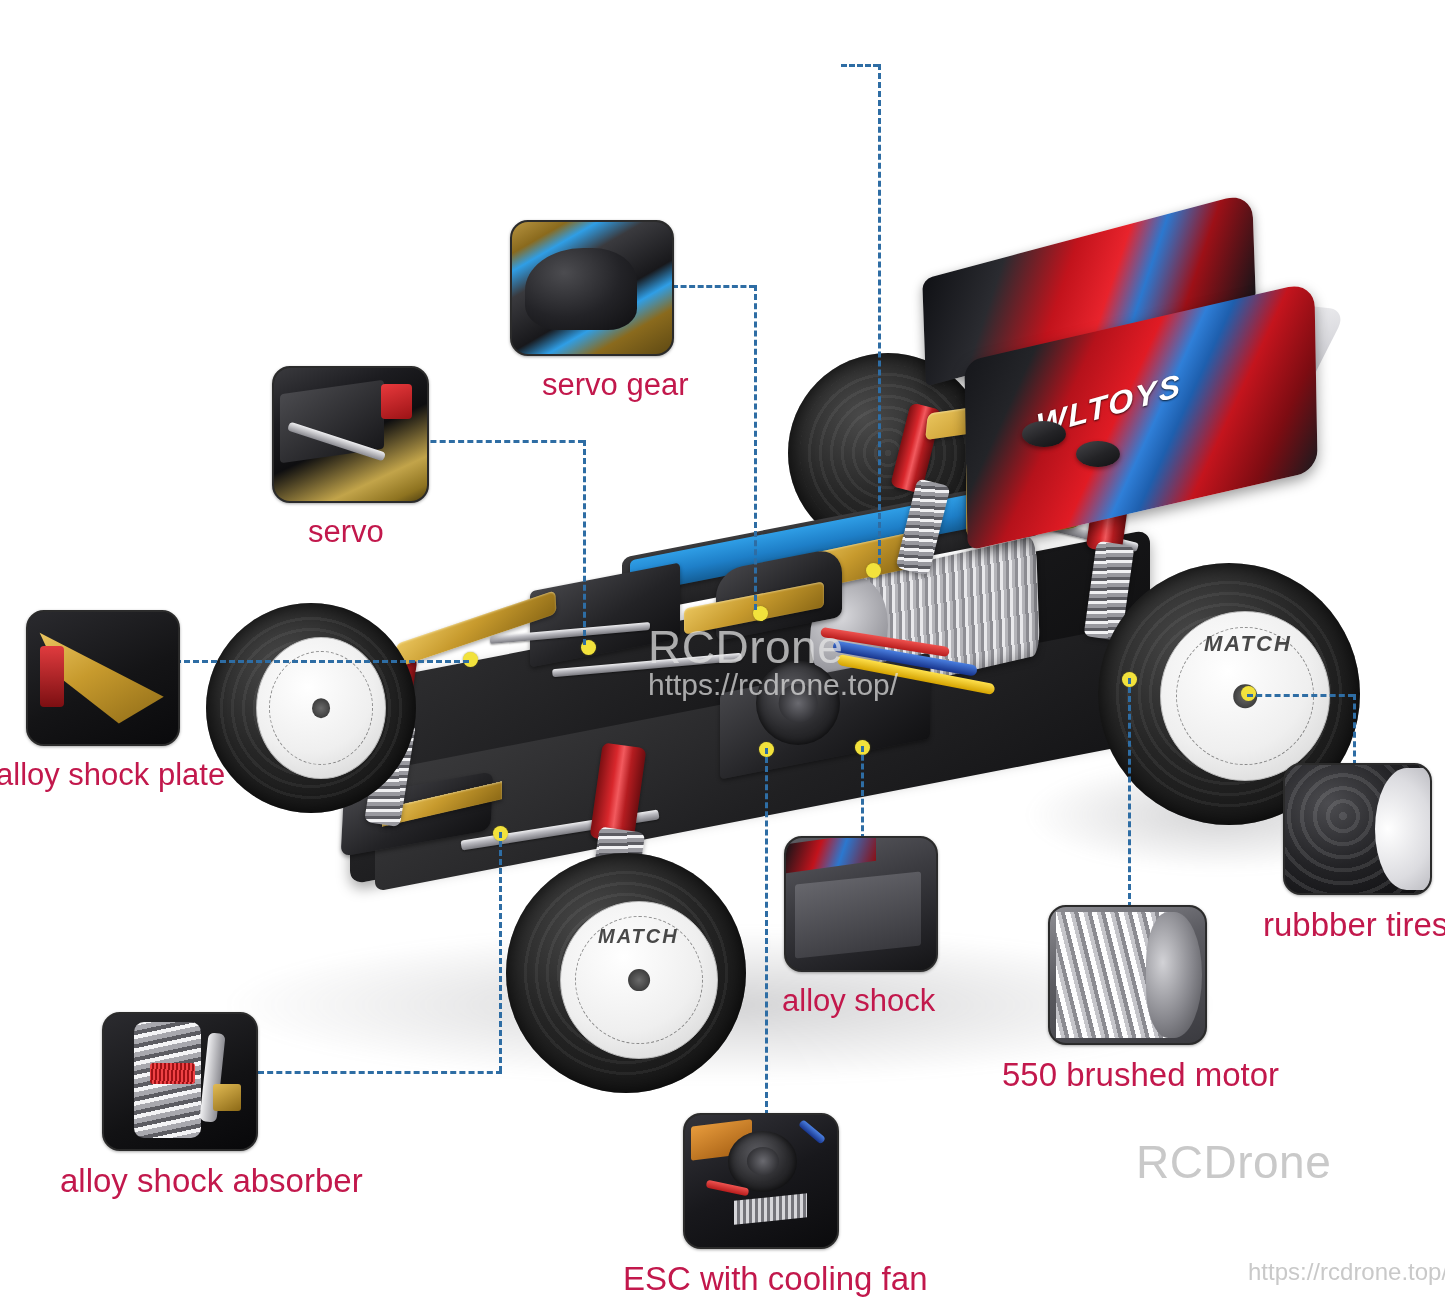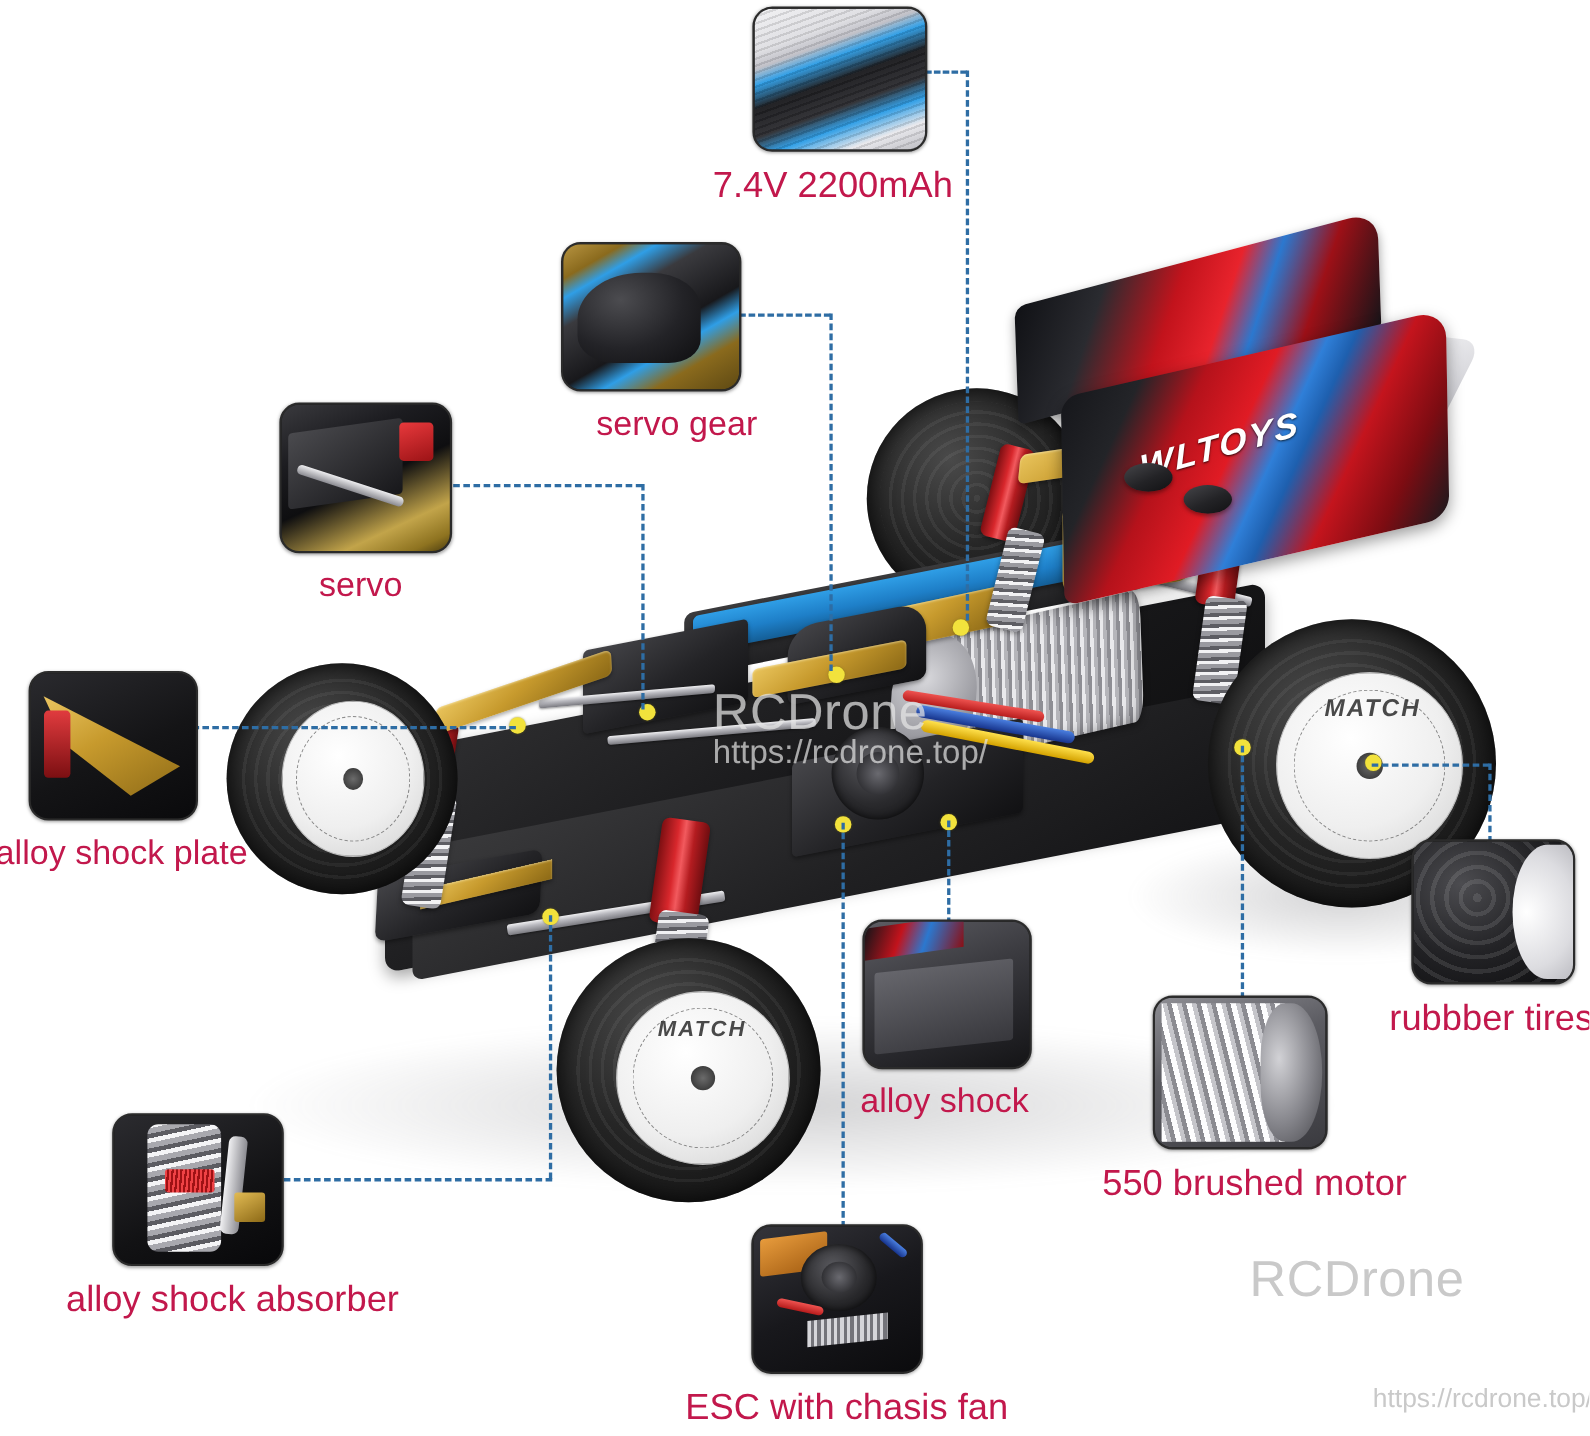--- a/index.html
+++ b/index.html
@@ -408,43 +408,34 @@
 
   <div class="conn conn-v" style="left:765px; top:748px; height:368px;"></div>
 
   <div class="conn conn-v" style="left:861px; top:746px; height:94px;"></div>
 
   <div class="conn conn-v" style="left:1128px; top:678px; height:230px;"></div>
 
   <div class="conn conn-h" style="left:1247px; top:694px; width:107px;"></div>
   <div class="conn conn-v" style="left:1353px; top:694px; height:72px;"></div>
 
-  <div class="callout" style="left:684px; top:6px;">
-    <div class="thumb" style="width:155px; height:128px;">
-      <div class="ph" style="background:
-             linear-gradient(160deg, #f2f2f4 0%, #dedee2 22%, #bfbfc6 30%, #2f9ee6 38%,
-             #1d1d20 50%, #2f2f33 64%, #2f9ee6 74%, #e8e8ec 86%, #b9b9bf 100%);"></div>
-      <div class="ph" style="background: repeating-linear-gradient(160deg, rgba(0,0,0,.20) 0 2px, rgba(255,255,255,.05) 2px 6px); opacity:.55;"></div>
-    </div>
-    <div class="caption big" style="margin-left:-36px;">7.4V 2200mAh</div>
-  </div>
 
   <div class="callout" style="left:510px; top:220px;">
     <div class="thumb" style="width:160px; height:132px;">
       <div class="ph" style="background:
              linear-gradient(150deg, #b79441 0%, #8a6a1d 14%, #2f9ee6 22%,
              #3a3a3e 34%, #18181b 58%, #2f9ee6 68%, #8a6a1d 80%, #5e4913 100%);"></div>
       <div class="ph" style="left:8%; top:20%; width:70%; height:62%;
                   background: radial-gradient(ellipse at 35% 30%, #4c4c50 0%, #232327 55%, #0e0e10 100%);
                   border-radius: 52% 40% 26% 30%;"></div>
     </div>
     <div class="caption" style="margin-left:32px;">servo gear</div>
   </div>
 
-  <div class="callout" style="left:254px; top:366px;">
+  <div class="callout" style="left:272px; top:366px;">
     <div class="thumb" style="width:153px; height:133px;">
       <div class="ph" style="background:
              linear-gradient(155deg, #3a3a3e 0%, #1c1c20 28%, #0e0e10 52%,
              #c2a44a 78%, #8e7320 92%, #4c3d10 100%);"></div>
       <div class="ph" style="left:4%; top:14%; width:68%; height:52%;
                   background: linear-gradient(150deg,#4a4a4e,#17171a);
                   border-radius:4px; transform: skewY(-8deg);"></div>
       <div class="ph" style="left:70%; top:12%; width:20%; height:26%;
                   background: linear-gradient(160deg,#e8393c,#9c1316); border-radius:4px;"></div>
       <div class="ph" style="left:8%; top:52%; width:66%; height:7%;
@@ -491,21 +482,21 @@
       <div class="ph" style="left:4%; top:6%; width:40%; height:26%;
                   background: linear-gradient(160deg,#e79b3c,#a35d12); border-radius:3px;
                   transform: skewY(-7deg);"></div>
       <div class="ph fan" style="left:28%; top:12%; width:46%; height:46%;"></div>
       <div class="ph" style="left:32%; top:62%; width:48%; height:18%;
                   background: repeating-linear-gradient(90deg,
                     #d6d6da 0 3px, #74747a 3px 6px); transform: skewY(-6deg);"></div>
       <div class="ph wire wire-red" style="left:14%; top:52%; width:28%; height:6%; transform: rotate(12deg);"></div>
       <div class="ph wire wire-blue" style="left:74%; top:10%; width:20%; height:6%; transform: rotate(40deg);"></div>
     </div>
-    <div class="caption big" style="margin-left:-60px;">ESC with chasis fan</div>
+    <div class="caption big" style="margin-left:-60px;">ESC with cooling fan</div>
   </div>
 
   <div class="callout" style="left:784px; top:836px;">
     <div class="thumb" style="width:150px; height:132px;">
       <div class="ph" style="background: linear-gradient(160deg,#5d5d63 0%, #3c3c41 40%, #242428 75%, #141416 100%);"></div>
       <div class="ph" style="left:0; top:0; width:60%; height:22%;
                   background: linear-gradient(110deg,#141418 0%, #c2131c 36%, #2b78cf 62%, #8b0f14 100%);
                   transform: skewY(-8deg);"></div>
       <div class="ph" style="left:6%; top:30%; width:84%; height:56%;
                   background: linear-gradient(170deg,#6a6a70,#3a3a3f);

